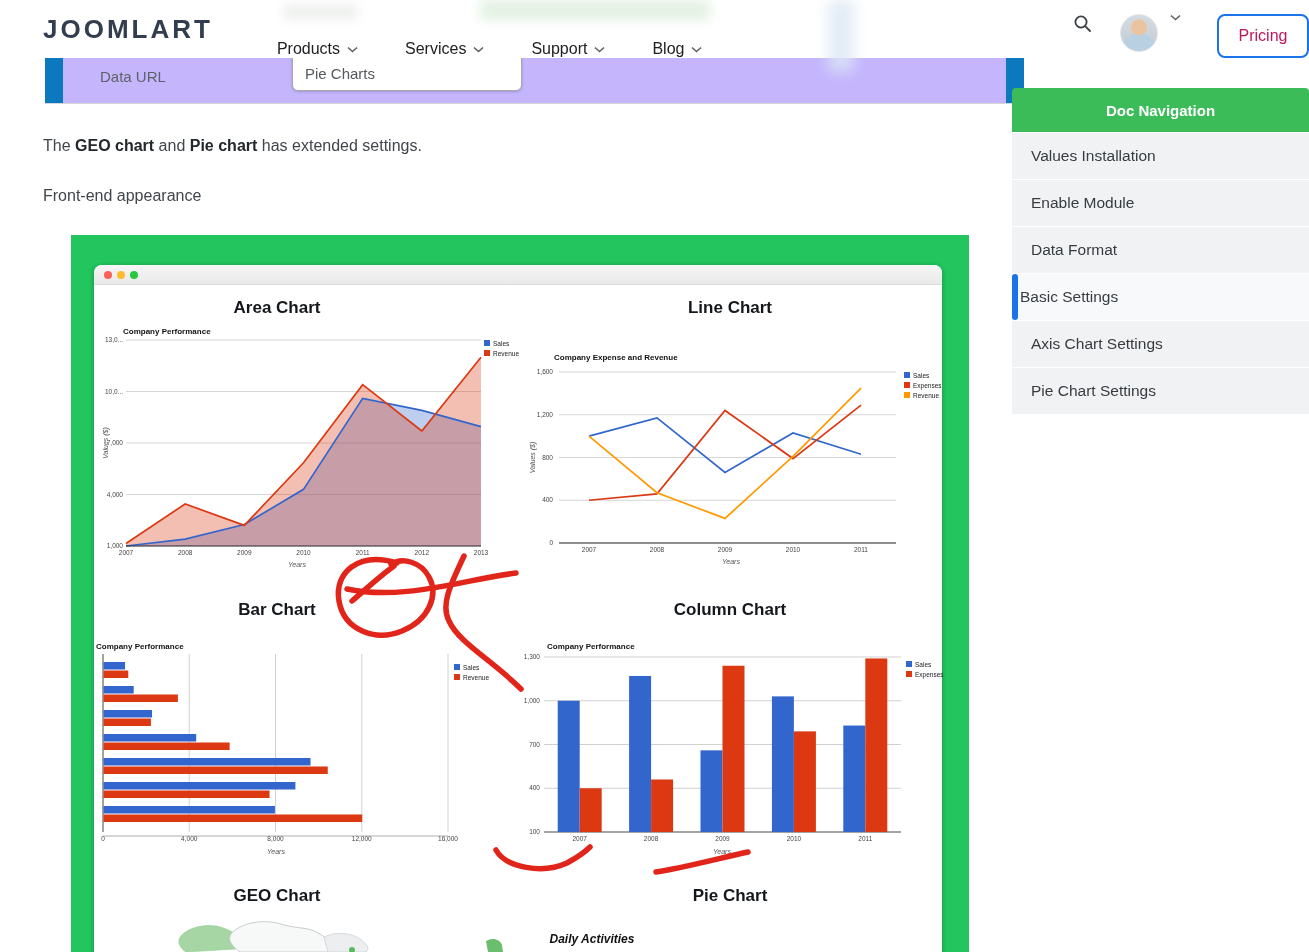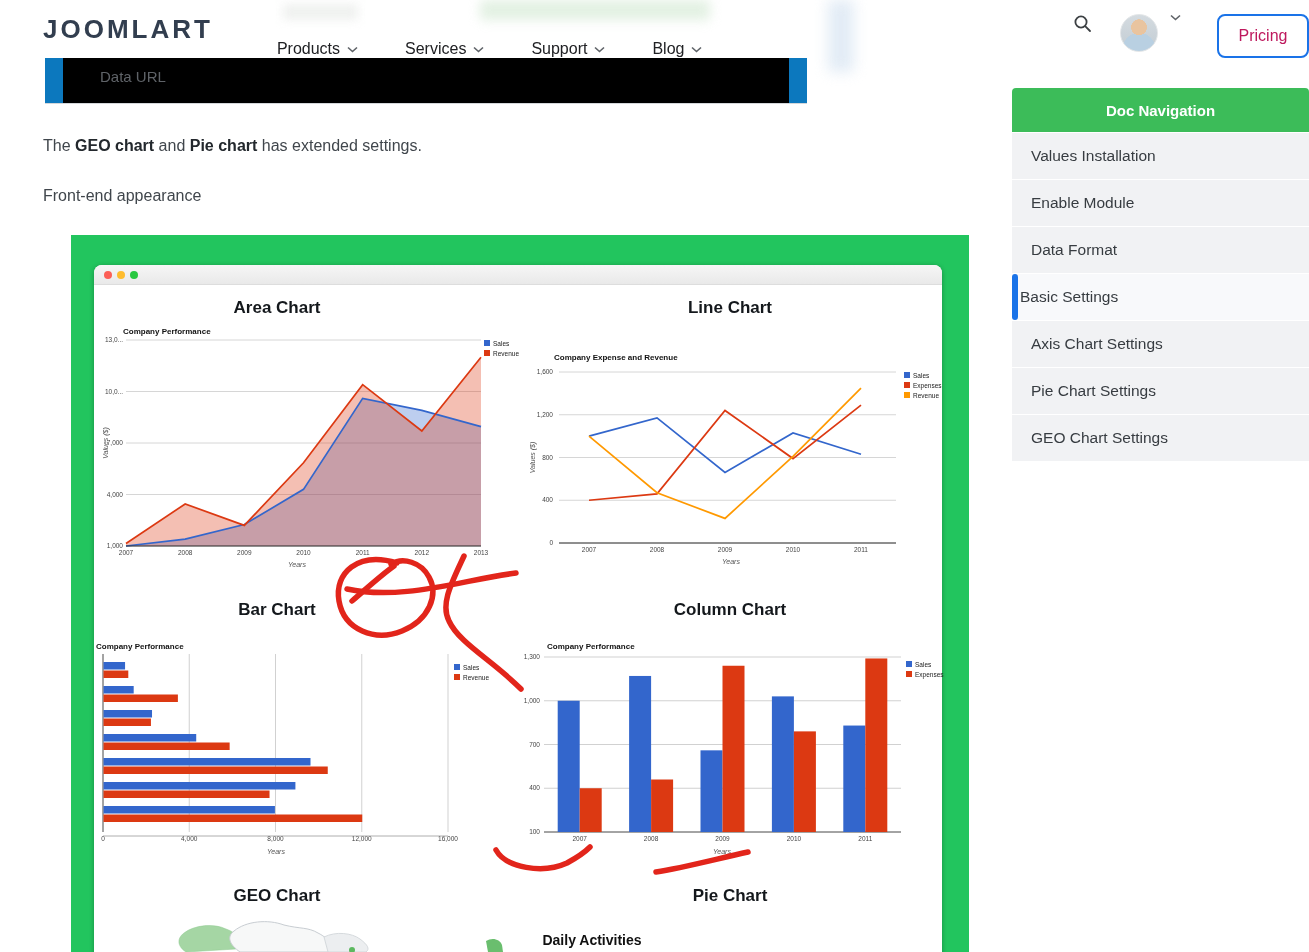--- a/index.html
+++ b/index.html
@@ -21,21 +21,21 @@
               radial-gradient(circle at 50% 95%, #b9d0e2 0 42%, rgba(0,0,0,0) 43%),
               linear-gradient(#d4dbe0, #c3ccd3);
             border:1px solid #e3e6e8; }
   .avatar-chev { margin-left:12px; }
   .pricing-btn { margin-left:36px; width:92px; height:44px; border:2px solid #1a73e8; border-radius:8px;
                  background:#fff; color:#be185d; font-size:16px; font-weight:500; cursor:pointer;
                  font-family:"Liberation Sans", sans-serif; }
   .artifact { position:absolute; z-index:25; pointer-events:none; }
 
   
-  .strip { position:absolute; left:45px; top:55px; width:762px; height:49px; background:#000000;
+  .strip { position:absolute; left:45px; top:55px; width:979px; height:49px; background:#c4b5fd;
            border-bottom:1px solid #d4d7da; overflow:hidden;padding-left:28px; }
   .strip .edge { position:absolute; top:0; bottom:0; width:18px; background:#0c78be; }
   .strip .edge.l { left:0; } .strip .edge.r { right:0; }
   .strip-label { position:absolute; left:55px; top:13px; font-size:15px; color:#5f6368; }
   .strip-input { position:absolute; left:247px; top:-6px; width:230px; height:42px;
                  border:1px solid #a8a8a8; border-radius:6px; background:#fff;
                  box-shadow:0 1px 3px rgba(0,0,0,.18); font-size:15px; color:#55585c;
                  display:flex; align-items:center; padding:6px 0 0 12px; }
 
   
@@ -49,21 +49,21 @@
   .window { position:absolute; left:23px; top:30px; width:848px; height:690px; background:#fff;
             border-radius:8px 8px 0 0; box-shadow:0 1px 5px rgba(0,0,0,.3); }
   .titlebar { height:20px; background:linear-gradient(#f6f6f6,#e9e9e9); border-radius:8px 8px 0 0;
               border-bottom:1px solid #ddd; position:relative; }
   .dot { position:absolute; top:6px; width:8px; height:8px; border-radius:50%; }
   .dot.r { left:10px; background:#fc5f57; } .dot.y { left:23px; background:#febc2e; }
   .dot.g { left:36px; background:#28c840; }
   .chart-head { position:absolute; transform:translateX(-50%); font-size:17px; font-weight:bold; color:#14181c; }
   .chart-box { position:absolute; }
   .chart-box svg { overflow:visible; display:block; }
-  .pie-title { position:absolute; transform:translateX(-50%); font-size:14px; font-weight:bold; color:#111; }
+  .pie-title { position:absolute; transform:translateX(-50%); font-size:12px; font-weight:bold; color:#111;font-style:italic; }
 
   
   .docnav { position:absolute; left:1012px; top:88px; width:297px; }
   .docnav-head { height:44px; background:#3cbc59; border-radius:4px 4px 0 0; color:#fff;
                  font-size:15px; font-weight:bold; display:flex; align-items:center; justify-content:center; }
   .docnav-item { position:relative; height:46px; margin-top:1px; background:#f1f2f4; color:#373c41;
                  font-size:15.5px; display:flex; align-items:center; padding-left:19px; cursor:pointer; }
   .docnav-item.active { background:#f8f9fb;padding-left:8px; }
   .docnav-item.active .active-bar { position:absolute; left:0; top:0; bottom:0; width:6px;
                  background:#1a73e8; border-radius:3px; }
@@ -117,20 +117,21 @@
 </div>
 
 <div class="artifact" style="left:480px;top:0;width:230px;height:20px;background:#d9ecd9;opacity:.75;filter:blur(6px);"></div>
 <div class="artifact" style="left:283px;top:4px;width:75px;height:16px;background:#eef0ee;opacity:.9;filter:blur(5px);"></div>
 <div class="artifact" style="left:828px;top:0;width:26px;height:72px;background:#dbe7f3;opacity:.8;filter:blur(7px);z-index:26;"></div>
 
 <div class="strip">
   <div class="edge l"></div>
   <div class="edge r"></div>
   <div class="strip-label">Data URL</div>
+  <div class="strip-input">Pie Charts</div>
 </div>
 
 <div class="para"><span>The </span><b>GEO chart</b><span> and </span><b>Pie chart</b><span> has extended settings.</span></div>
 <div class="subhead">Front-end appearance</div>
 
 <div class="figure">
   <div class="window">
     <div class="titlebar">
       <span class="dot r"></span>
       <span class="dot y"></span>
@@ -296,21 +297,20 @@
   <div class="docnav-head">Doc Navigation</div>
   <div class="docnav-item">Values Installation</div>
   <div class="docnav-item">Enable Module</div>
   <div class="docnav-item">Data Format</div>
   <div class="docnav-item active">
       <span class="active-bar"></span>
       <span>Basic Settings</span>
     </div>
   <div class="docnav-item">Axis Chart Settings</div>
   <div class="docnav-item">Pie Chart Settings</div>
-  <div class="docnav-item">GEO Chart Settings</div>
 </div>
 
 <svg class="annotations" width="1309" height="952">
   <g fill="none" stroke="#e2251b" stroke-width="5.5" stroke-linecap="round" stroke-linejoin="round">
     <path d="M 397 563 C 358 551 334 573 339 601 C 344 630 375 642 402 631 C 429 620 439 595 429 577 C 421 562 403 557 391 564"></path>
     <path d="M 352 601 C 366 589 380 576 394 566"></path>
     <path d="M 347 589 C 402 601 462 580 516 573"></path>
     <path d="M 464 556 C 452 582 440 604 449 621 C 459 643 492 660 521 689"></path>
     <path d="M 496 850 C 506 868 543 874 567 863 C 578 857 586 851 590 847"></path>
     <path d="M 656 872 C 682 868 716 859 748 852"></path>

